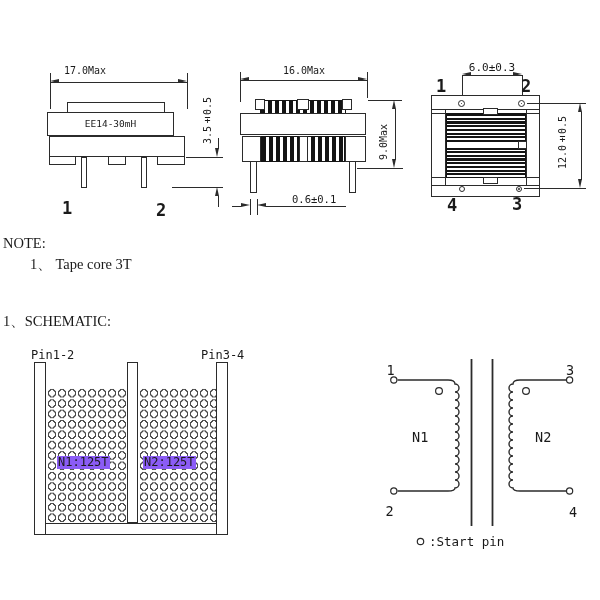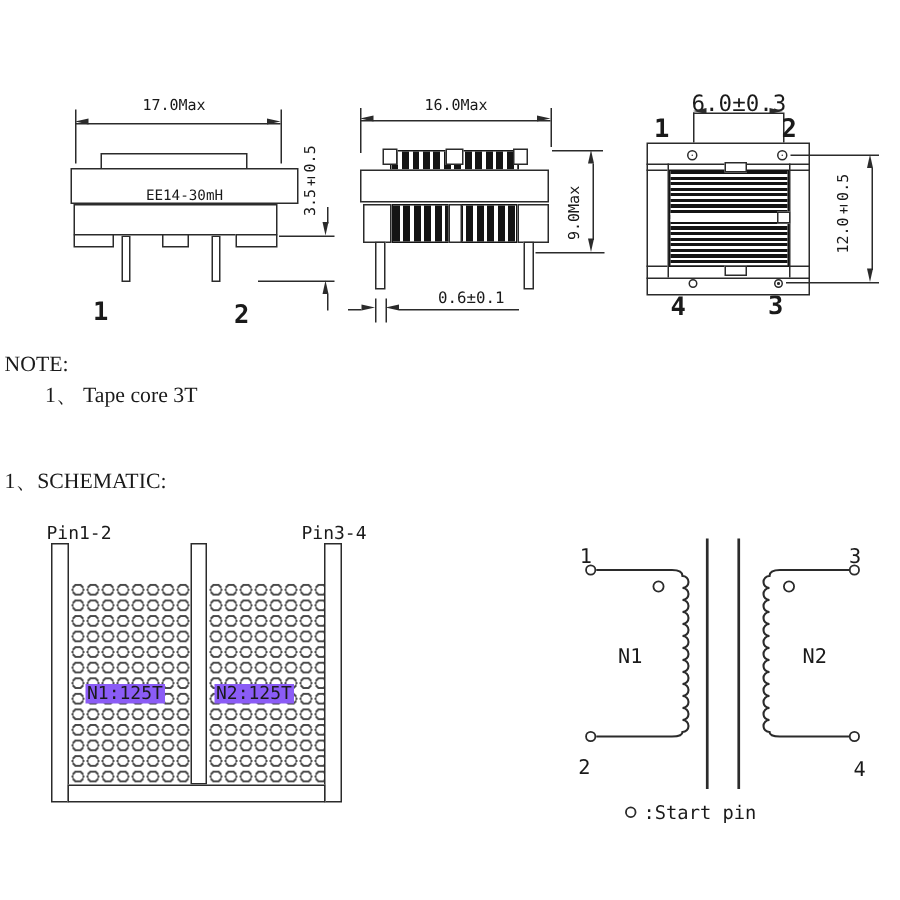--- a/index.html
+++ b/index.html
@@ -35,29 +35,29 @@
         color:var(--tx);background:#8b5cf6;padding:0 1px;white-space:pre}
   svg text{font-family:"DejaVu Sans Mono","Liberation Mono",monospace;fill:var(--tx)}
 </style>
 </head>
 <body>
 
 <div id="page">
 
 
   <div>
-    <div class="dim" style="left:64px;top:66px;width:104px;text-align:center">17.0Max</div>
+    <div class="dim" style="left:64px;top:66px;width:104px;text-align:left">17.0Max</div>
     <div class="hl" style="left:50px;top:82px;width:137px"></div>
     <div class="ah l" style="left:50px;top:79.2px"></div>
     <div class="ah r" style="left:178px;top:79.2px"></div>
     <div class="vl" style="left:50px;top:73px;height:36px"></div>
     <div class="vl" style="left:187px;top:73px;height:36px"></div>
 
     <div class="rect" style="left:67px;top:102px;width:98px;height:11px"></div>
-    <div class="rect" style="left:47px;top:112px;width:152px;height:24px;display:flex;align-items:flex-end;justify-content:center">
+    <div class="rect" style="left:47px;top:112px;width:127px;height:24px;display:flex;align-items:center;justify-content:center">
       <span style="font:9.5px/1 'DejaVu Sans Mono','Liberation Mono',monospace">EE14-30mH</span>
     </div>
     <div class="rect" style="left:49px;top:136px;width:136px;height:21px"></div>
     <div class="rect" style="left:49px;top:156px;width:27px;height:9px"></div>
     <div class="rect" style="left:108px;top:156px;width:18px;height:9px"></div>
     <div class="rect" style="left:157px;top:156px;width:28px;height:9px"></div>
     <div class="rect" style="left:81px;top:157px;width:6px;height:31px;border-width:1.1px"></div>
     <div class="rect" style="left:141px;top:157px;width:6px;height:31px;border-width:1.1px"></div>
     <div class="plabel" style="left:62px;top:200px">1</div>
     <div class="plabel" style="left:156px;top:202px">2</div>
@@ -101,21 +101,21 @@
 
     <div class="vtext" style="left:378px;top:108px;height:52px">9.0Max</div>
     <div class="hl" style="left:368px;top:100px;width:34px"></div>
     <div class="hl" style="left:357px;top:168px;width:46px"></div>
     <div class="vl" style="left:395px;top:109px;height:51px"></div>
     <div class="ah u" style="left:392.2px;top:100px"></div>
     <div class="ah d" style="left:392.2px;top:159px"></div>
   </div>
 
   <div>
-    <div class="dim" style="left:461px;top:62px;width:62px;text-align:center;font-size:15px">6.0±0.3</div>
+    <div class="dim" style="left:461px;top:62px;width:62px;text-align:center;font-size:11px">6.0±0.3</div>
     <div class="hl" style="left:462px;top:75px;width:60px"></div>
     <div class="ah l" style="left:462px;top:72.2px"></div>
     <div class="ah r" style="left:513px;top:72.2px"></div>
     <div class="vl" style="left:462px;top:75px;height:23px"></div>
     <div class="vl" style="left:522px;top:75px;height:23px"></div>
 
     <div class="plabel" style="left:436px;top:78px">1</div>
     <div class="plabel" style="left:521px;top:78px">2</div>
     <div class="plabel" style="left:447px;top:197px">4</div>
     <div class="plabel" style="left:512px;top:196px">3</div>

